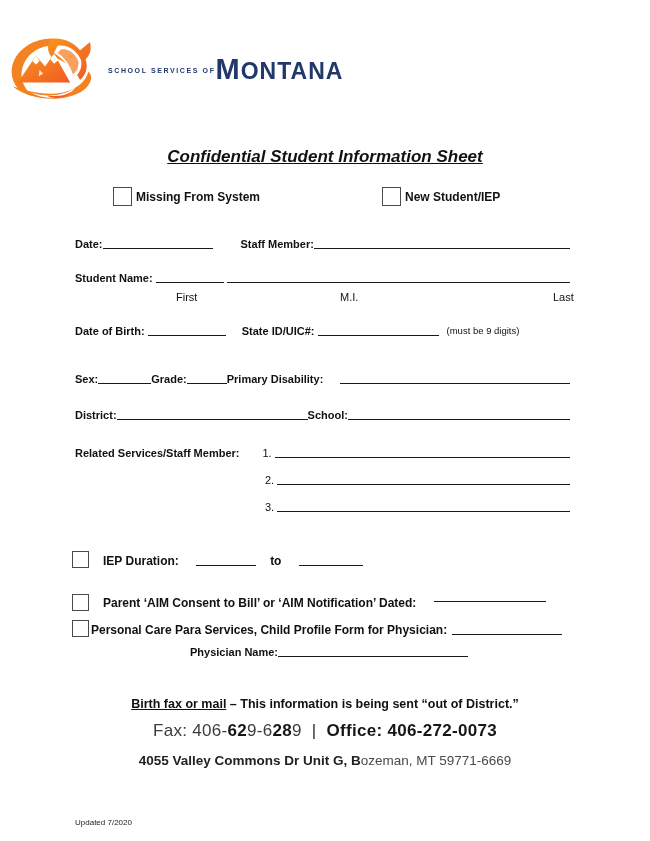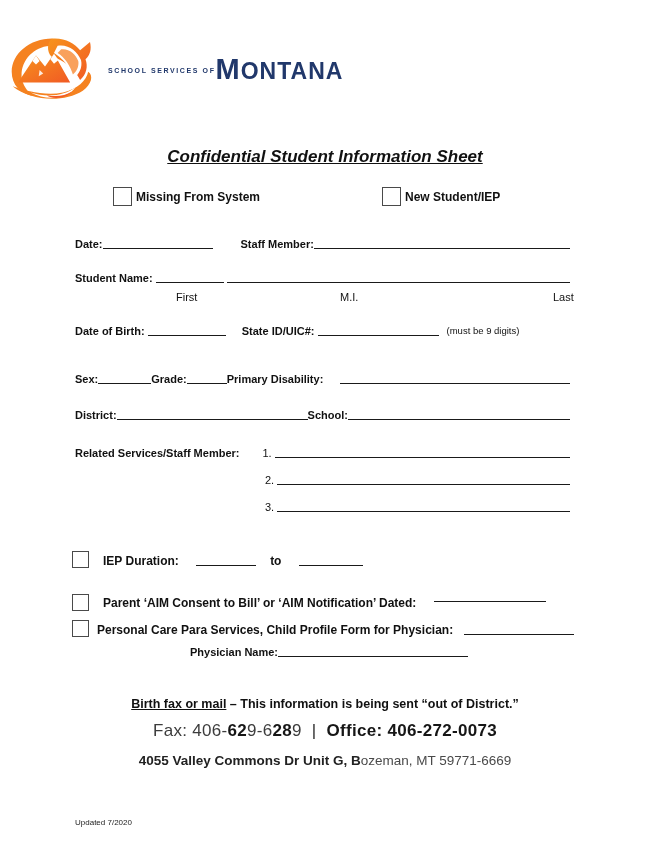--- a/index.html
+++ b/index.html
@@ -148,21 +148,21 @@
     <span class="lbl">to </span>
     <span class="line" style="width:64px;"></span>
   </div>
 
   <div class="cbrow" style="left:72px;top:594px;align-items:center;gap:14px;">
     <span class="cb"></span>
     <span class="lbl">Parent ‘AIM Consent to Bill’ or ‘AIM Notification’ Dated: </span>
     <span class="line" style="width:112px;"></span>
   </div>
 
-  <div class="cbrow" style="left:72px;top:620px;align-items:flex-end;gap:8px;">
+  <div class="cbrow" style="left:72px;top:620px;align-items:flex-end;gap:2px;">
     <span class="cb"></span>
     <span class="lbl">Personal Care Para Services, Child Profile Form for Physician: </span>
     <span class="line" style="width:110px;"></span>
   </div>
   <div class="row" style="left:190px;top:643px;width:278px;">
     <span class="lbl">Physician Name:</span>
     <span class="line grow"></span>
   </div>
 
   <div id="f1"><span class="u">Birth fax or mail</span><span> – This information is being sent “out of District.”</span></div>

